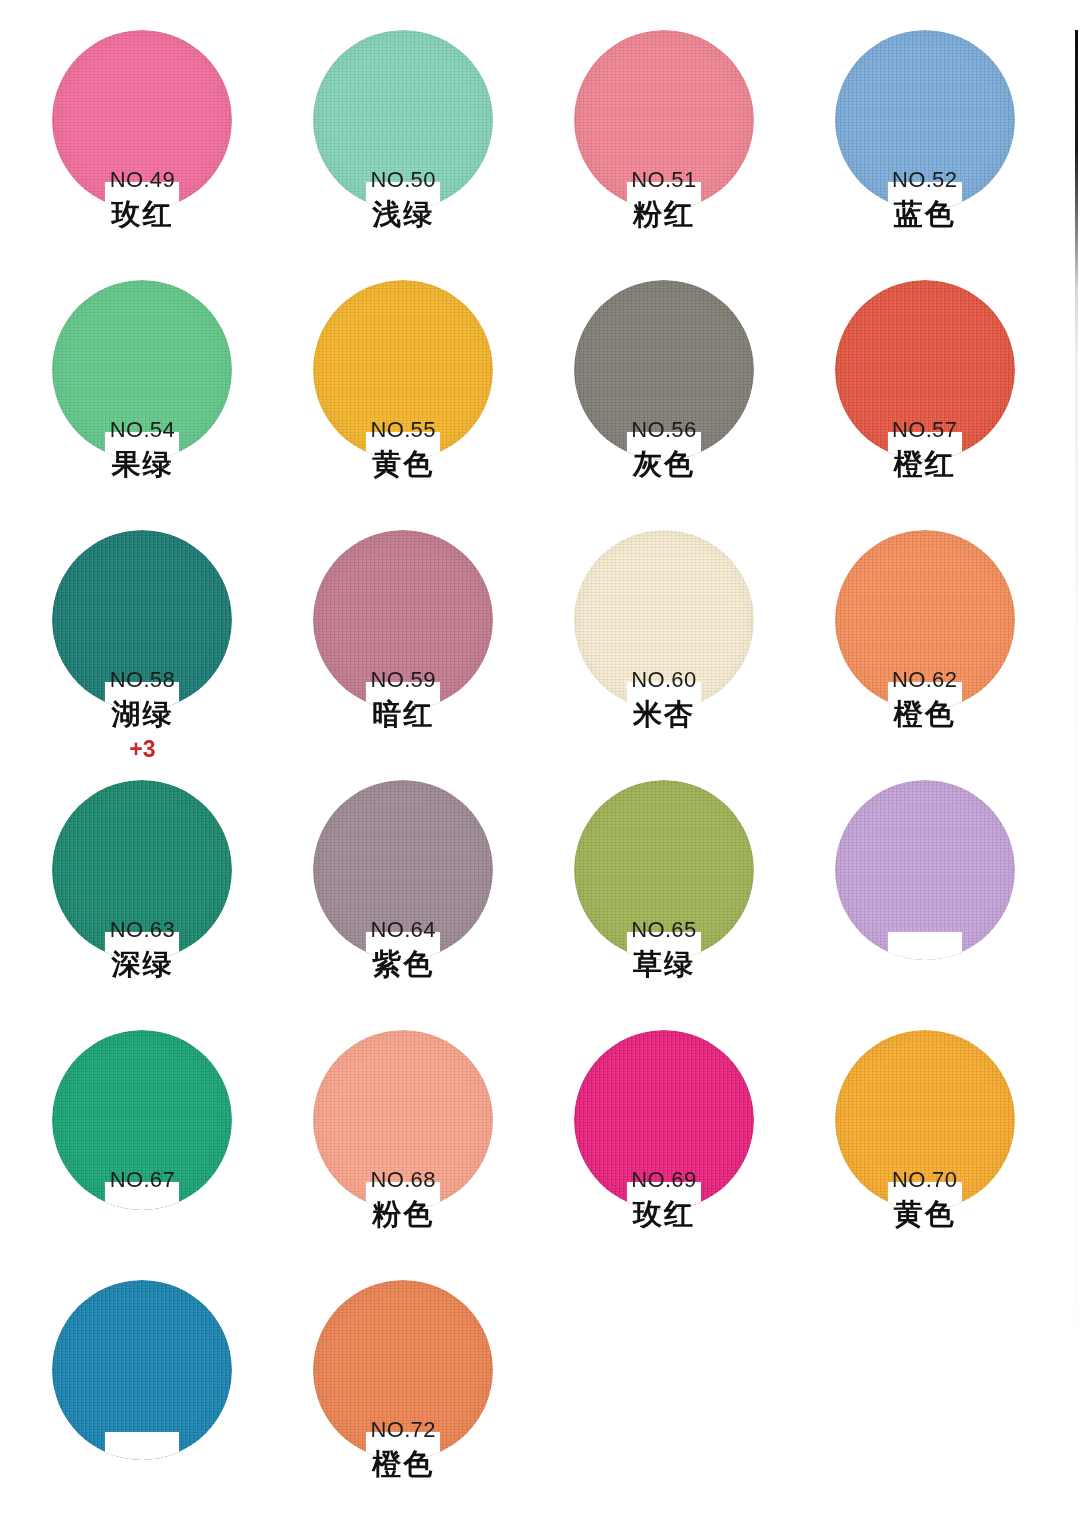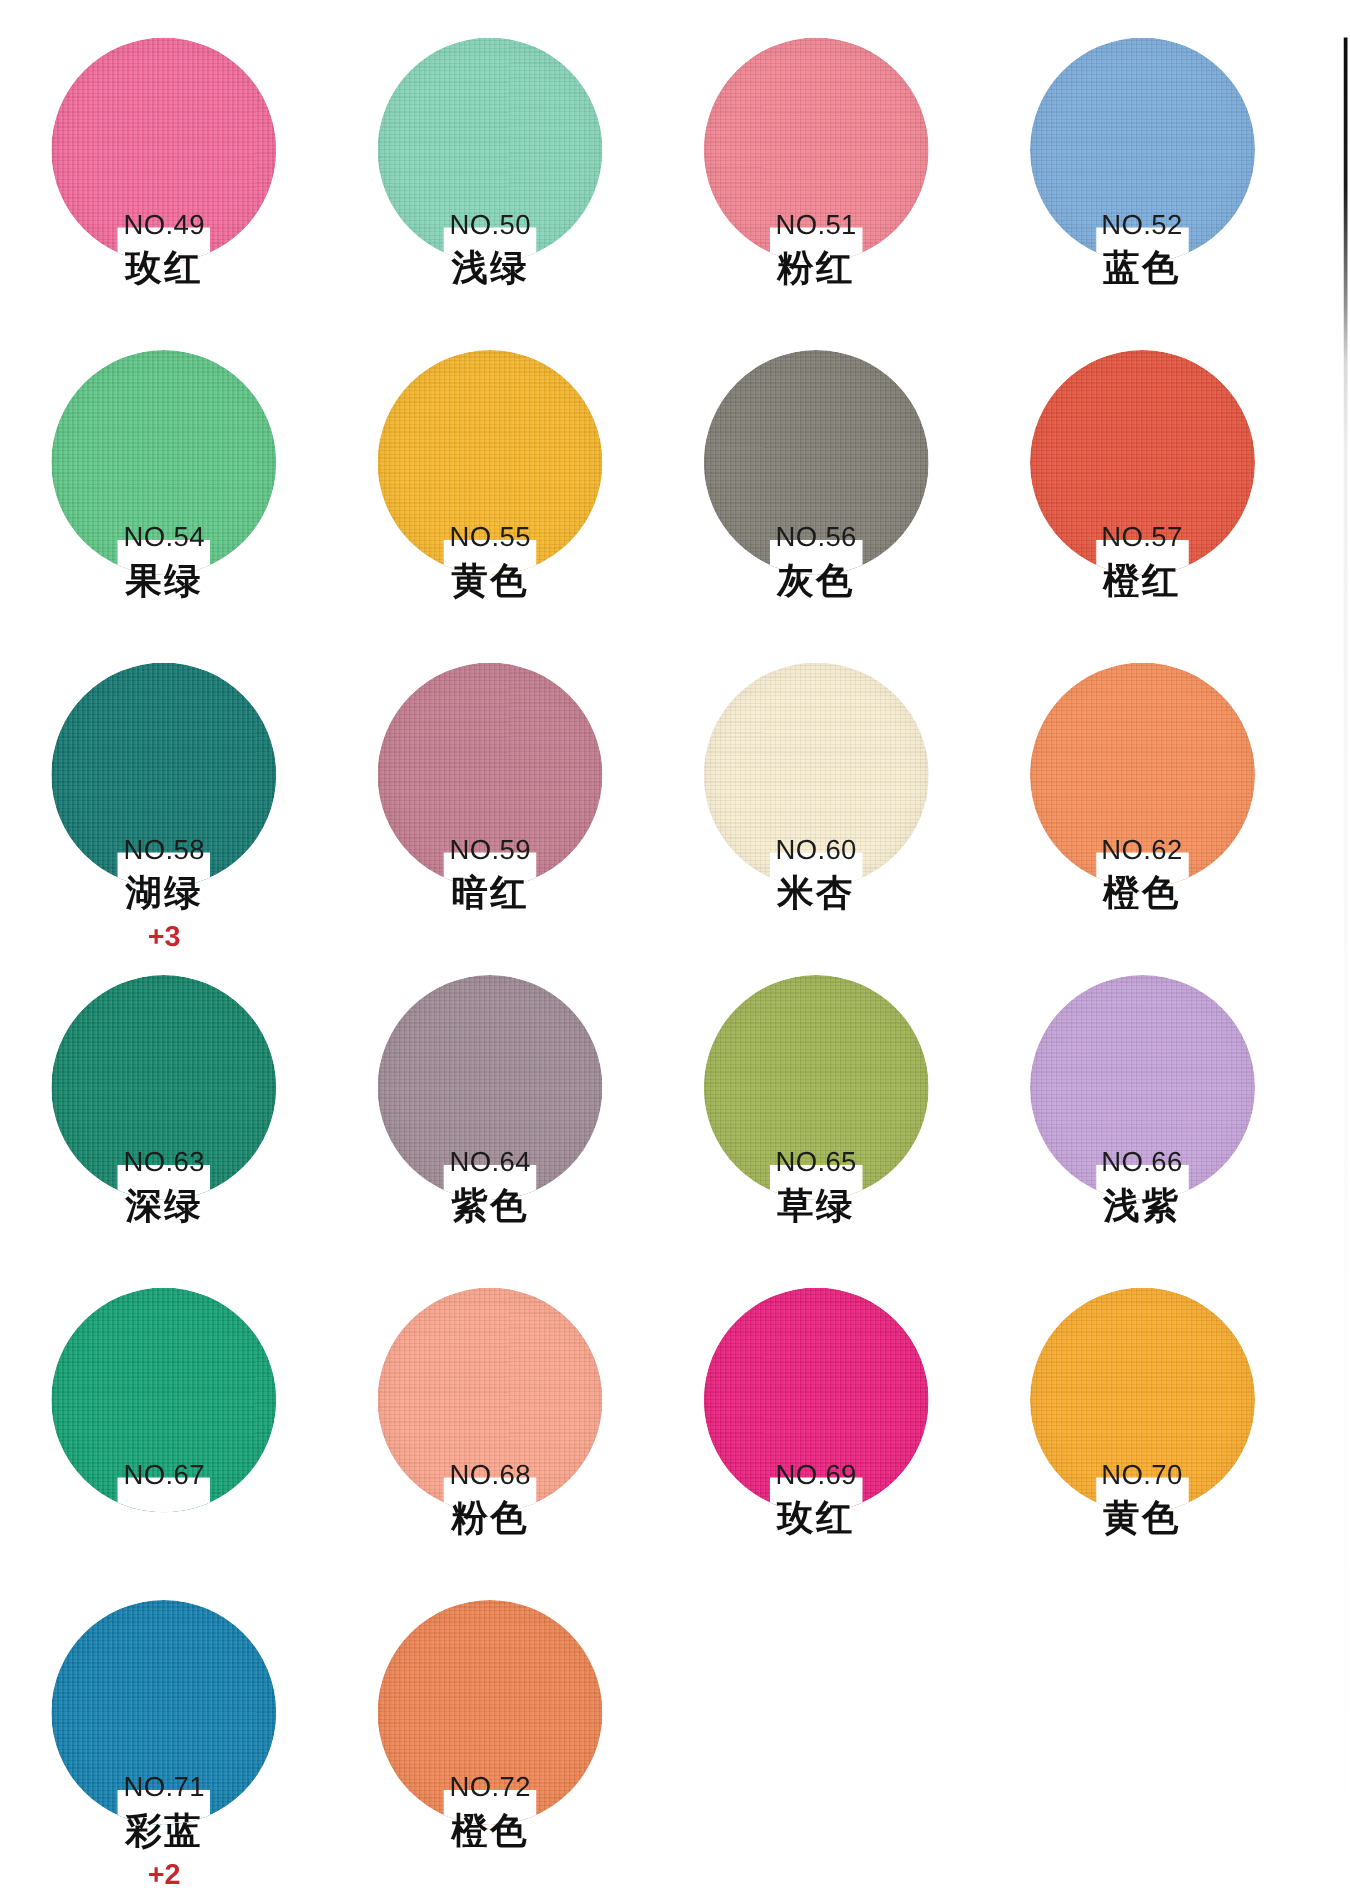--- a/index.html
+++ b/index.html
@@ -35,21 +35,21 @@
                 #ffffff 1490px);
     z-index: 5;
   }
 
   .sheet {
     position: absolute;
     left: 0;
     top: 0;
     width: 1043px;
     height: 1523px;
-    padding: 18px 0 0 1px;
+    padding: 18px 0 0 12px;
   }
 
   .swatch-grid {
     display: grid;
     grid-template-columns: repeat(4, 1fr);
     grid-template-rows: repeat(6, 250px);
     width: 1043px;
   }
 
   .swatch-cell {
@@ -311,24 +311,20 @@
         <div class="swatch-label">
           <div class="swatch-no">NO.65</div>
           <div class="swatch-name">草绿</div>
         </div>
       </div>
       <div class="swatch-cell">
         <div class="disc-wrap">
           <div class="disc-shadow"></div>
           <div class="disc" style="background-color: rgb(195, 160, 216);"></div>
         </div>
-        <div class="swatch-label">
-          <div class="swatch-no">NO.66</div>
-          <div class="swatch-name">浅紫</div>
-        </div>
       </div>
       <div class="swatch-cell">
         <div class="disc-wrap">
           <div class="disc-shadow"></div>
           <div class="disc" style="background-color: rgb(18, 160, 114);"></div>
         </div>
         <div class="swatch-label">
           <div class="swatch-no">NO.67</div>
         </div>
       </div>
@@ -360,25 +356,20 @@
         <div class="swatch-label">
           <div class="swatch-no">NO.70</div>
           <div class="swatch-name">黄色</div>
         </div>
       </div>
       <div class="swatch-cell">
         <div class="disc-wrap">
           <div class="disc-shadow"></div>
           <div class="disc" style="background-color: rgb(18, 127, 174);"></div>
         </div>
-        <div class="swatch-label">
-          <div class="swatch-no">NO.71</div>
-          <div class="swatch-name">彩蓝</div>
-          <div class="swatch-extra" style="color: rgb(200, 38, 44);">+2</div>
-        </div>
       </div>
       <div class="swatch-cell">
         <div class="disc-wrap">
           <div class="disc-shadow"></div>
           <div class="disc" style="background-color: rgb(236, 127, 76);"></div>
         </div>
         <div class="swatch-label">
           <div class="swatch-no">NO.72</div>
           <div class="swatch-name">橙色</div>
         </div>

